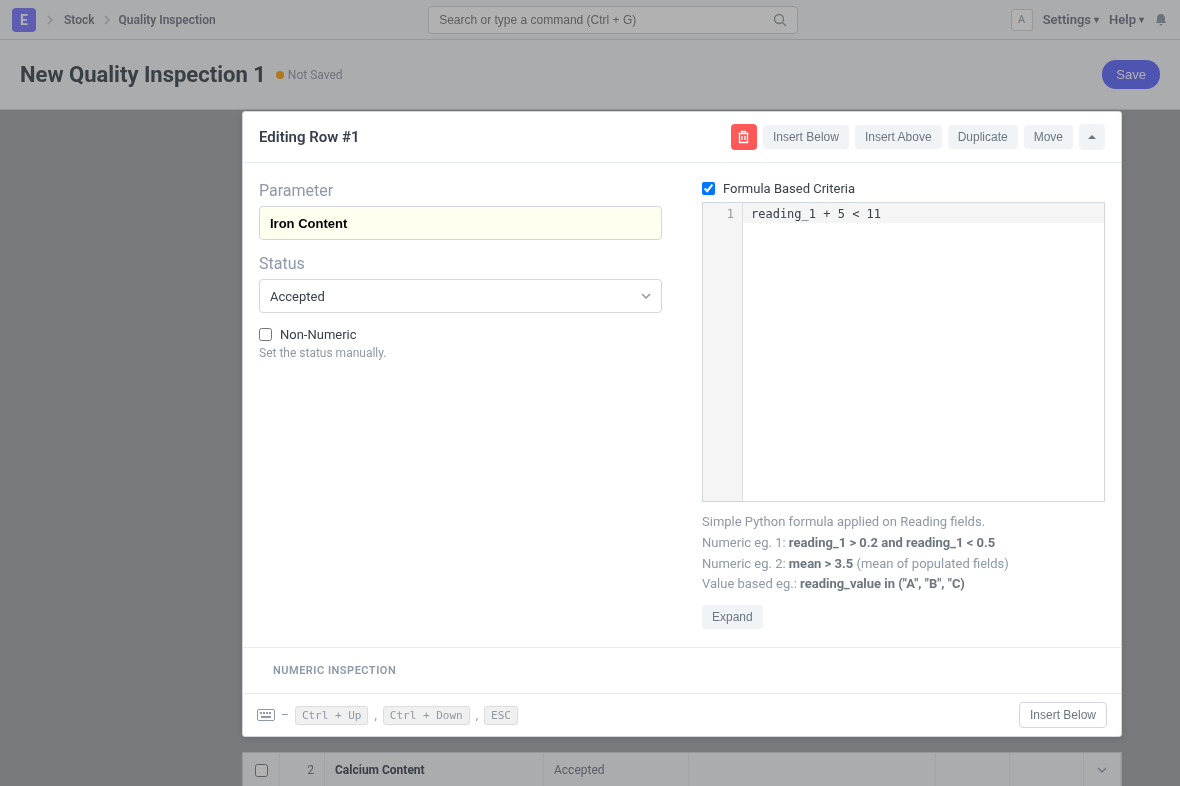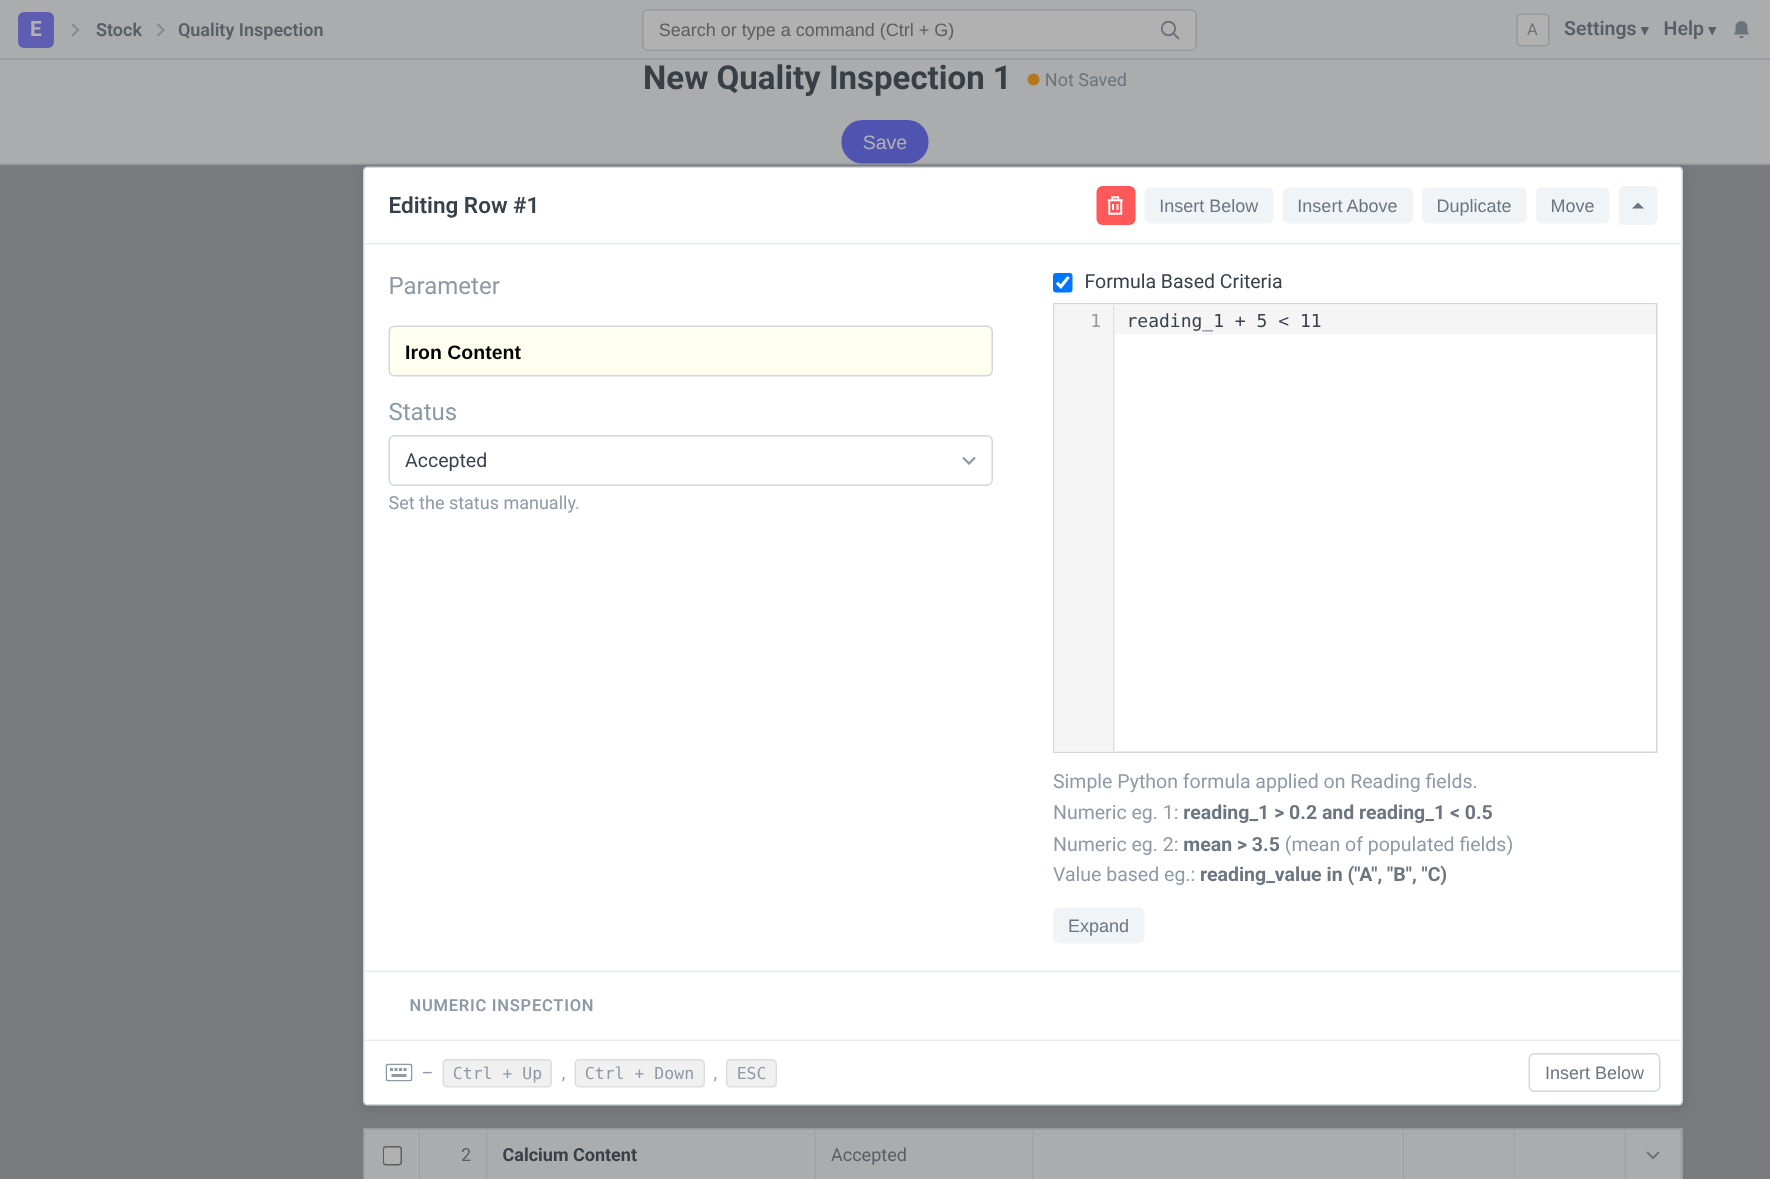--- a/index.html
+++ b/index.html
@@ -64,21 +64,20 @@
 .caret-down { font-size: 10px; }
 .bell-icon { color: #8d99a6; }
 
 
 .page-header {
   height: 70px;
   background: #f5f7fa;
   display: flex; align-items: center; justify-content: space-between;
   padding: 0 20px;
   border-bottom: 1px solid #d1d8dd;
-  flex-direction: column;
 }
 .page-title-wrap { display: flex; align-items: center; gap: 10px; }
 .page-title { font-size: 22px; font-weight: 700; color: #36414c; }
 .status-pill { display: flex; align-items: center; gap: 4px; font-size: 12px; color: #8d99a6; }
 .status-dot { width: 8px; height: 8px; border-radius: 50%; background: #ffa00a; }
 .save-btn {
   background: #5e64ff; color: #fff; border: none; border-radius: 14px;
   padding: 7px 14px; font-size: 13px; font-weight: 500; cursor: pointer;
 }
 
@@ -139,21 +138,21 @@
   font-size: 16px; color: #8d99a6; margin-bottom: 6px; display: block;
 }
 .form-help {
   font-size: 12px; color: #8d99a6; margin-top: 4px;
 }
 .form-input {
   width: 100%; height: 34px;
   border: 1px solid #d1d8dd; border-radius: 4px;
   padding: 0 10px; font-size: 13px;
 }
-.form-input.bold { font-weight: 700; background: #fffff0; margin-top: 11px; }
+.form-input.bold { font-weight: 700; background: #fffff0; }
 .form-select {
   width: 100%; height: 34px;
   border: 1px solid #d1d8dd; border-radius: 4px;
   padding: 0 10px; font-size: 13px;
   display: flex; align-items: center; justify-content: space-between;
   background: #fff; cursor: pointer;
 }
 .checkbox-row {
   display: flex; align-items: center; gap: 8px; margin-top: 14px;
   font-size: 13px; color: #36414c;
@@ -331,20 +330,24 @@
       <input class="form-input bold" value="Iron Content" style="">
 
       <label class="form-label" style="margin-top:14px">Status</label>
       <div class="form-select">
         <span>Accepted</span>
         <svg width="10" height="6" viewBox="0 0 10 6">
             <path d="M1 1 L5 5 L9 1" stroke="#8d99a6" stroke-width="1.5" fill="none"></path>
           </svg>
       </div>
 
+      <label class="checkbox-row">
+        <input type="checkbox" style="">
+        <span>Non-Numeric</span>
+      </label>
 
       <div class="form-help">Set the status manually.</div>
     </div>
 
     <div class="col-right">
       <label class="checkbox-row" style="margin-top:0">
         <input type="checkbox" checked="" style="">
         <span>Formula Based Criteria</span>
       </label>
 

